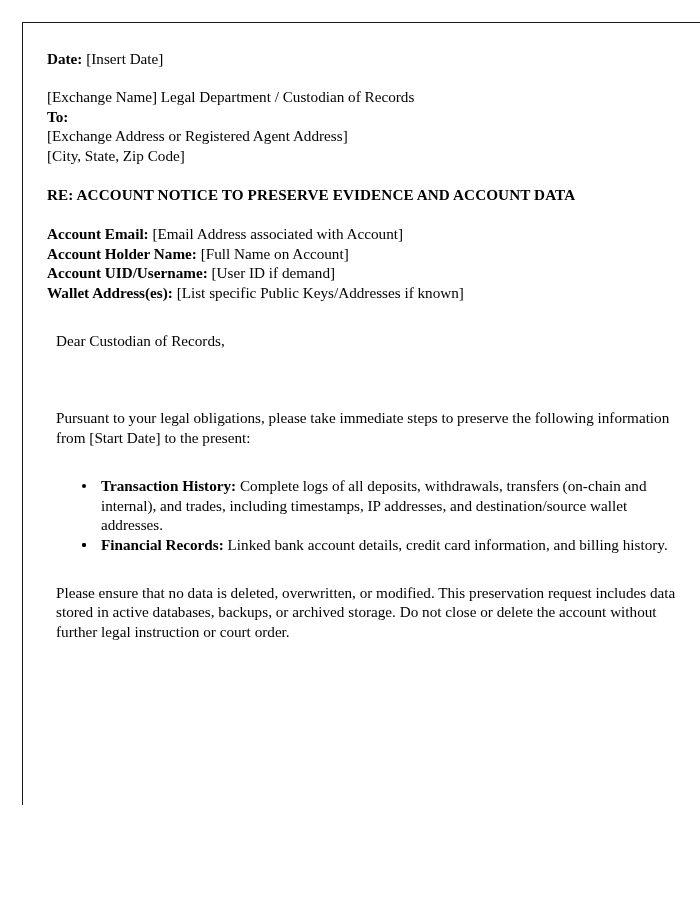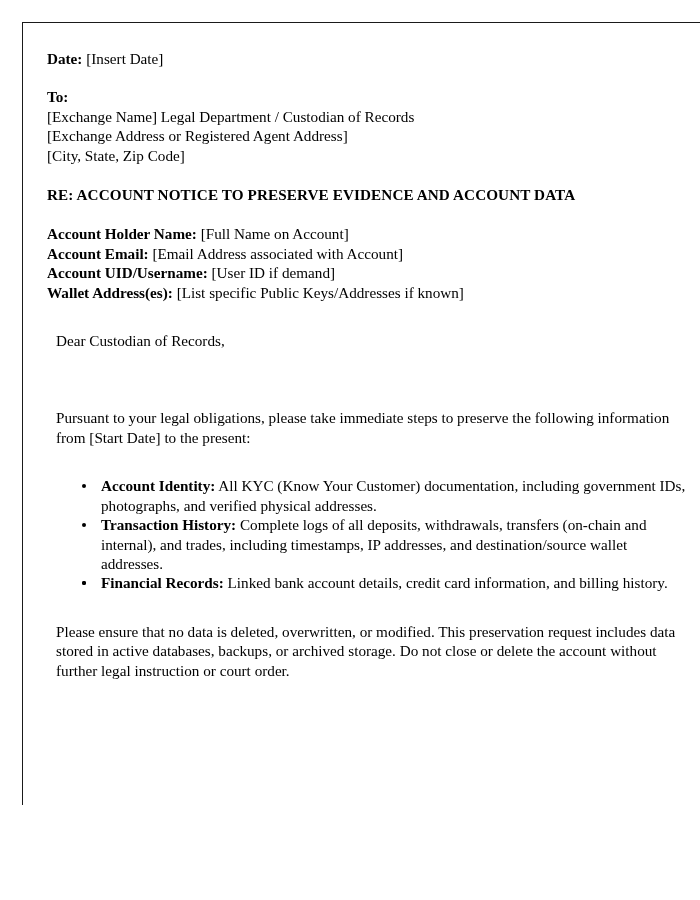--- a/index.html
+++ b/index.html
@@ -75,38 +75,38 @@
 <div id="page-frame">
   <div id="letter-body">
 
     <div class="line">
       <span class="b">Date:</span>
       <span>[Insert Date]</span>
     </div>
 
     <div class="gap-sm"></div>
 
+    <div class="line">[Exchange Name] Legal Department / Custodian of Records</div>
     <div class="line b">To:</div>
-    <div class="line">[Exchange Name] Legal Department / Custodian of Records</div>
     <div class="line">[Exchange Address or Registered Agent Address]</div>
     <div class="line">[City, State, Zip Code]</div>
 
     <div class="gap-md"></div>
 
     <div class="line re-head">RE: ACCOUNT NOTICE TO PRESERVE EVIDENCE AND ACCOUNT DATA</div>
 
     <div class="gap-md"></div>
 
     <div class="line">
+      <span class="b">Account Email:</span>
+      <span>[Email Address associated with Account]</span>
+    </div>
+    <div class="line">
       <span class="b">Account Holder Name:</span>
       <span>[Full Name on Account]</span>
-    </div>
-    <div class="line">
-      <span class="b">Account Email:</span>
-      <span>[Email Address associated with Account]</span>
     </div>
     <div class="line">
       <span class="b">Account UID/Username:</span>
       <span>[User ID if demand]</span>
     </div>
     <div class="line">
       <span class="b">Wallet Address(es):</span>
       <span>[List specific Public Keys/Addresses if known]</span>
     </div>
 
@@ -119,24 +119,20 @@
 
     <div class="gap-md"></div>
 
     <p class="para">Pursuant to your legal obligations, please take immediate steps to preserve the following information from [Start Date] to the present:</p>
 
     <div class="gap-md"></div>
 
     <ul class="preserve-list">
       <li>
         <span class="bullet-dot"></span>
-        <span class="li-text"><span class="b">Account Identity:</span><span> All KYC (Know Your Customer) documentation, including government IDs, photographs, and verified physical addresses.</span></span>
-      </li>
-      <li>
-        <span class="bullet-dot"></span>
         <span class="li-text"><span class="b">Transaction History:</span><span> Complete logs of all deposits, withdrawals, transfers (on-chain and internal), and trades, including timestamps, IP addresses, and destination/source wallet addresses.</span></span>
       </li>
       <li>
         <span class="bullet-dot"></span>
       </li>
       <li>
         <span class="bullet-dot"></span>
         <span class="li-text"><span class="b">Financial Records:</span><span> Linked bank account details, credit card information, and billing history.</span></span>
       </li>
     </ul>

